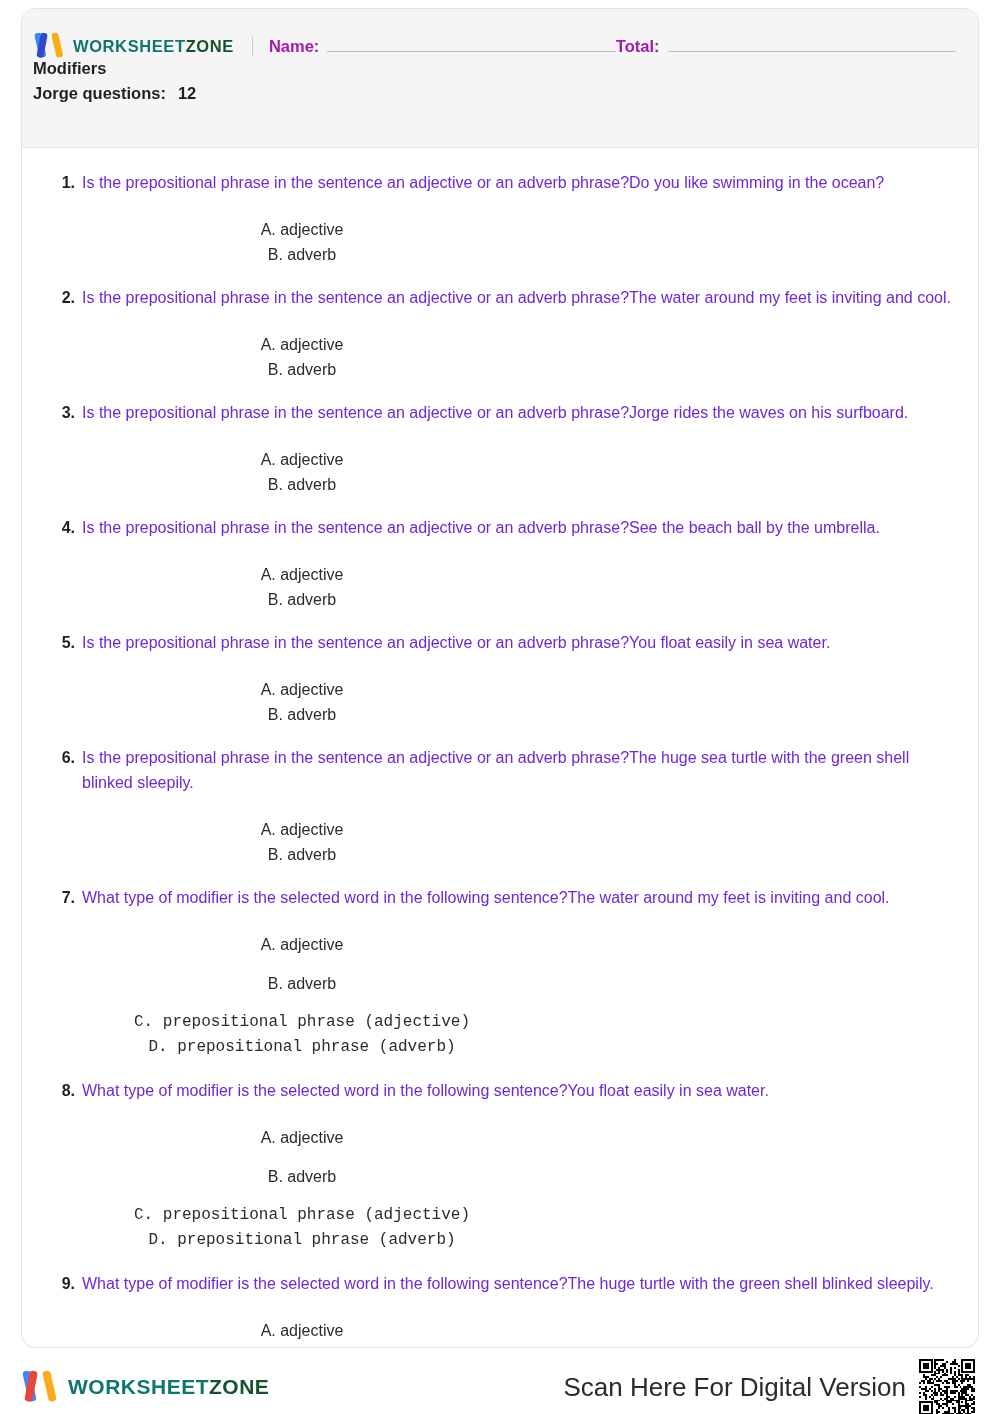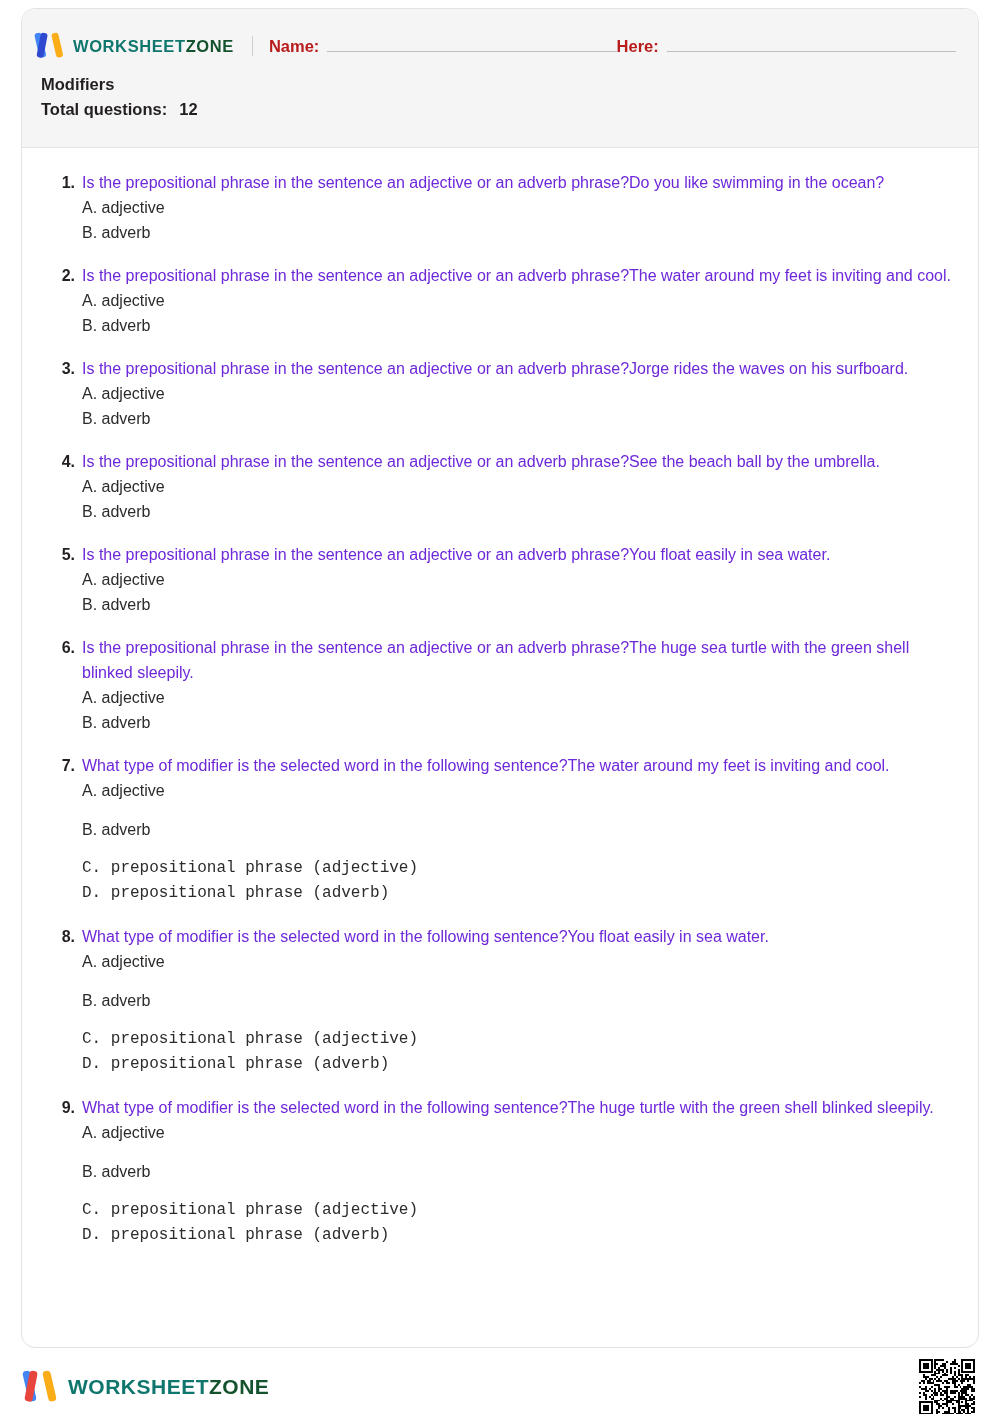--- a/index.html
+++ b/index.html
@@ -100,41 +100,40 @@
     width: 1px;
     height: 20px;
     background: #cfcfcf;
     margin: 0 16px 0 18px;
     flex: 0 0 auto;
   }
 
   .field-label {
     font-size: 16.5px;
     font-weight: 700;
-    color: #b91c1c;
+    color: #a21caf;
     white-space: nowrap;
     flex: 0 0 auto;
     text-align: right;
   }
   .field-rule {
     height: 1px;
     background: #bdbdbd;
     margin: 9px 0 0 8px;
     flex: 1 1 auto;
     align-self: flex-start;
     margin-top: 22px;
   }
   .field-rule.name { max-width: 368px; }
   .field-rule.grade { max-width: 290px; margin-right: 4px; }
 
   .title-block {
     position: absolute;
     left: 11px;
-    top: 66px;
-    margin-left: 8px;
+    top: 50px;
   }
   .ws-title {
     font-size: 16.5px;
     font-weight: 700;
     color: #231f20;
     margin: 0 0 7px 0;
     line-height: 1.1;
   }
   .ws-total {
     font-size: 16.5px;
@@ -168,23 +167,24 @@
     min-width: 0;
   }
   .q-text {
     font-size: 16px;
     line-height: 25px;
     color: #6d28d9;
     margin: 0;
     max-width: 895px;
   }
   .q-options {
-    margin-top: 0;
+    margin-top: 22px;
     display: flex;
     flex-wrap: wrap;
+    text-align: center;
   }
   .q-opt {
     font-size: 16px;
     line-height: 25px;
     color: #2b2b2b;
     width: 440px;
     margin-bottom: 14px;
   }
   .q-options.two-col .q-opt:nth-child(n+3) { margin-bottom: 0; font-family: Liberation Mono, monospace; }
   .q-options.one-row .q-opt { margin-bottom: 0; }
@@ -254,27 +254,27 @@
           <i class="b3"></i>
       </span>
 
       <span class="logo-word"><span class="w1">WORKSHEET</span><span class="w2">ZONE</span></span>
 
       <span class="hdr-sep"></span>
 
       <span class="field-label">Name:</span>
       <span class="field-rule name"></span>
 
-      <span class="field-label">Here:</span>
+      <span class="field-label">Total:</span>
       <span class="field-rule grade"></span>
     </div>
 
     <div class="title-block">
       <div class="ws-title">Modifiers</div>
-      <div class="ws-total"><span>Total questions:</span><span class="tq-count">12</span></div>
+      <div class="ws-total"><span>Jorge questions:</span><span class="tq-count">12</span></div>
     </div>
   </div>
 
   <div class="questions" id="questions-list">
       <div class="q-item">
         <div class="q-num">1.</div>
         <div class="q-body">
           <p class="q-text">Is the prepositional phrase in the sentence an adjective or an adverb phrase?Do you like swimming in the ocean?</p>
           <div class="q-options one-row">
             <div class="q-opt">A. adjective</div>
@@ -378,20 +378,21 @@
     <span class="logo-mark">
       <i class="b1"></i>
         <i class="b2"></i>
         <i class="b3"></i>
     </span>
     <span class="logo-word"><span class="w1">WORKSHEET</span><span class="w2">ZONE</span></span>
   </div>
 
   <div class="footer-spacer"></div>
 
+  <div class="scan-text">Scan Here For Digital Version</div>
 
   <div class="qr-box">
     <svg width="56" height="56" viewBox="0 0 29 29" shape-rendering="crispEdges" aria-hidden="true">
       <rect width="29" height="29" fill="#ffffff"></rect>
       <g fill="#000000" id="qr-modules">
           <rect x="0" y="0" width="1" height="1"></rect>
           <rect x="1" y="0" width="1" height="1"></rect>
           <rect x="2" y="0" width="1" height="1"></rect>
           <rect x="3" y="0" width="1" height="1"></rect>
           <rect x="4" y="0" width="1" height="1"></rect>

